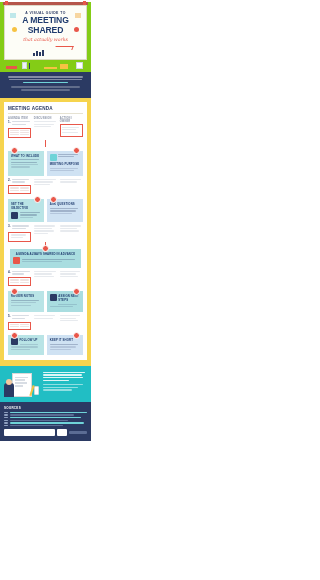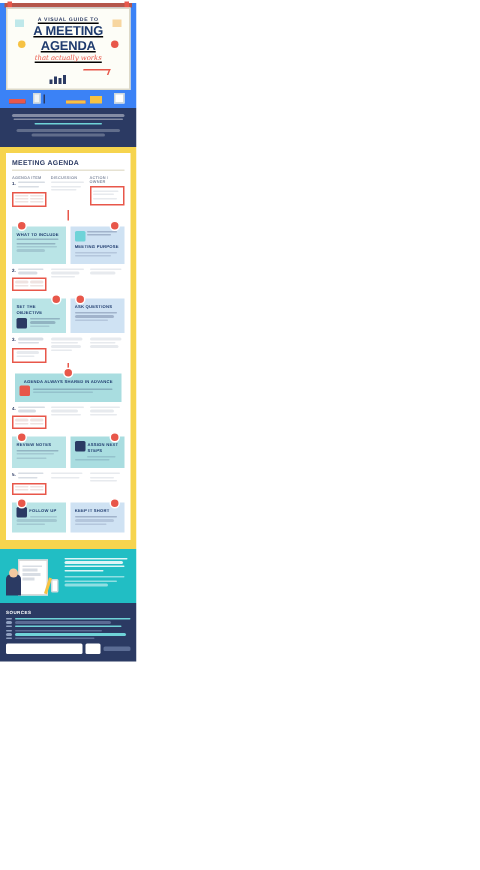--- a/index.html
+++ b/index.html
@@ -5,21 +5,21 @@
   * { box-sizing: border-box; margin: 0; padding: 0; }
   html, body {
     width: 91px; height: 580px;
     font-family: "Liberation Sans", sans-serif;
     background: #ffffff;
     overflow: hidden;
   }
   .page { position: relative; width: 91px; height: 580px; }
 
   
-  .hero { position: relative; background: #3b82f6; padding: 0 0 3px; text-decoration: underline; }
+  .hero { position: relative; background: #84cc16; padding: 0 0 3px; }
   .hero-topbar { height: 3px; background: #b5564b; margin: 2px 3px 0; position: relative; }
   .hero-topbar .pin { position: absolute; top: -1px; width: 3px; height: 5px; background: #e8574a; }
   .hero-topbar .pin.l { left: 2px; }
   .hero-topbar .pin.r { right: 2px; }
   .board {
     margin: 0 4px; background: #fdfdf7; border: 1px solid #ddd9c8;
     height: 55px; position: relative; padding-top: 5px;
   }
   .kicker {
     font-size: 3.4px; letter-spacing: .45px; color: #2b3a63;
@@ -134,21 +134,21 @@
   <div class="hero">
     <div class="hero-topbar">
       <span class="pin l"></span>
       <span class="pin r"></span>
     </div>
     <div class="board">
       <div class="sticky s1"></div>
       <div class="sticky s2"></div>
       <div class="kicker">A VISUAL GUIDE TO</div>
       <div class="title">A MEETING</div>
-      <div class="title">AGENDA</div>
+      <div class="title">SHARED</div>
       <div class="script">that actually works</div>
       <div class="dot a"></div>
       <div class="dot b"></div>
       <div class="arrow-line"></div>
       <div class="chartmini">
         <i style="height:3px"></i>
           <i style="height:5px"></i>
           <i style="height:4px"></i>
           <i style="height:6px"></i>
       </div>

